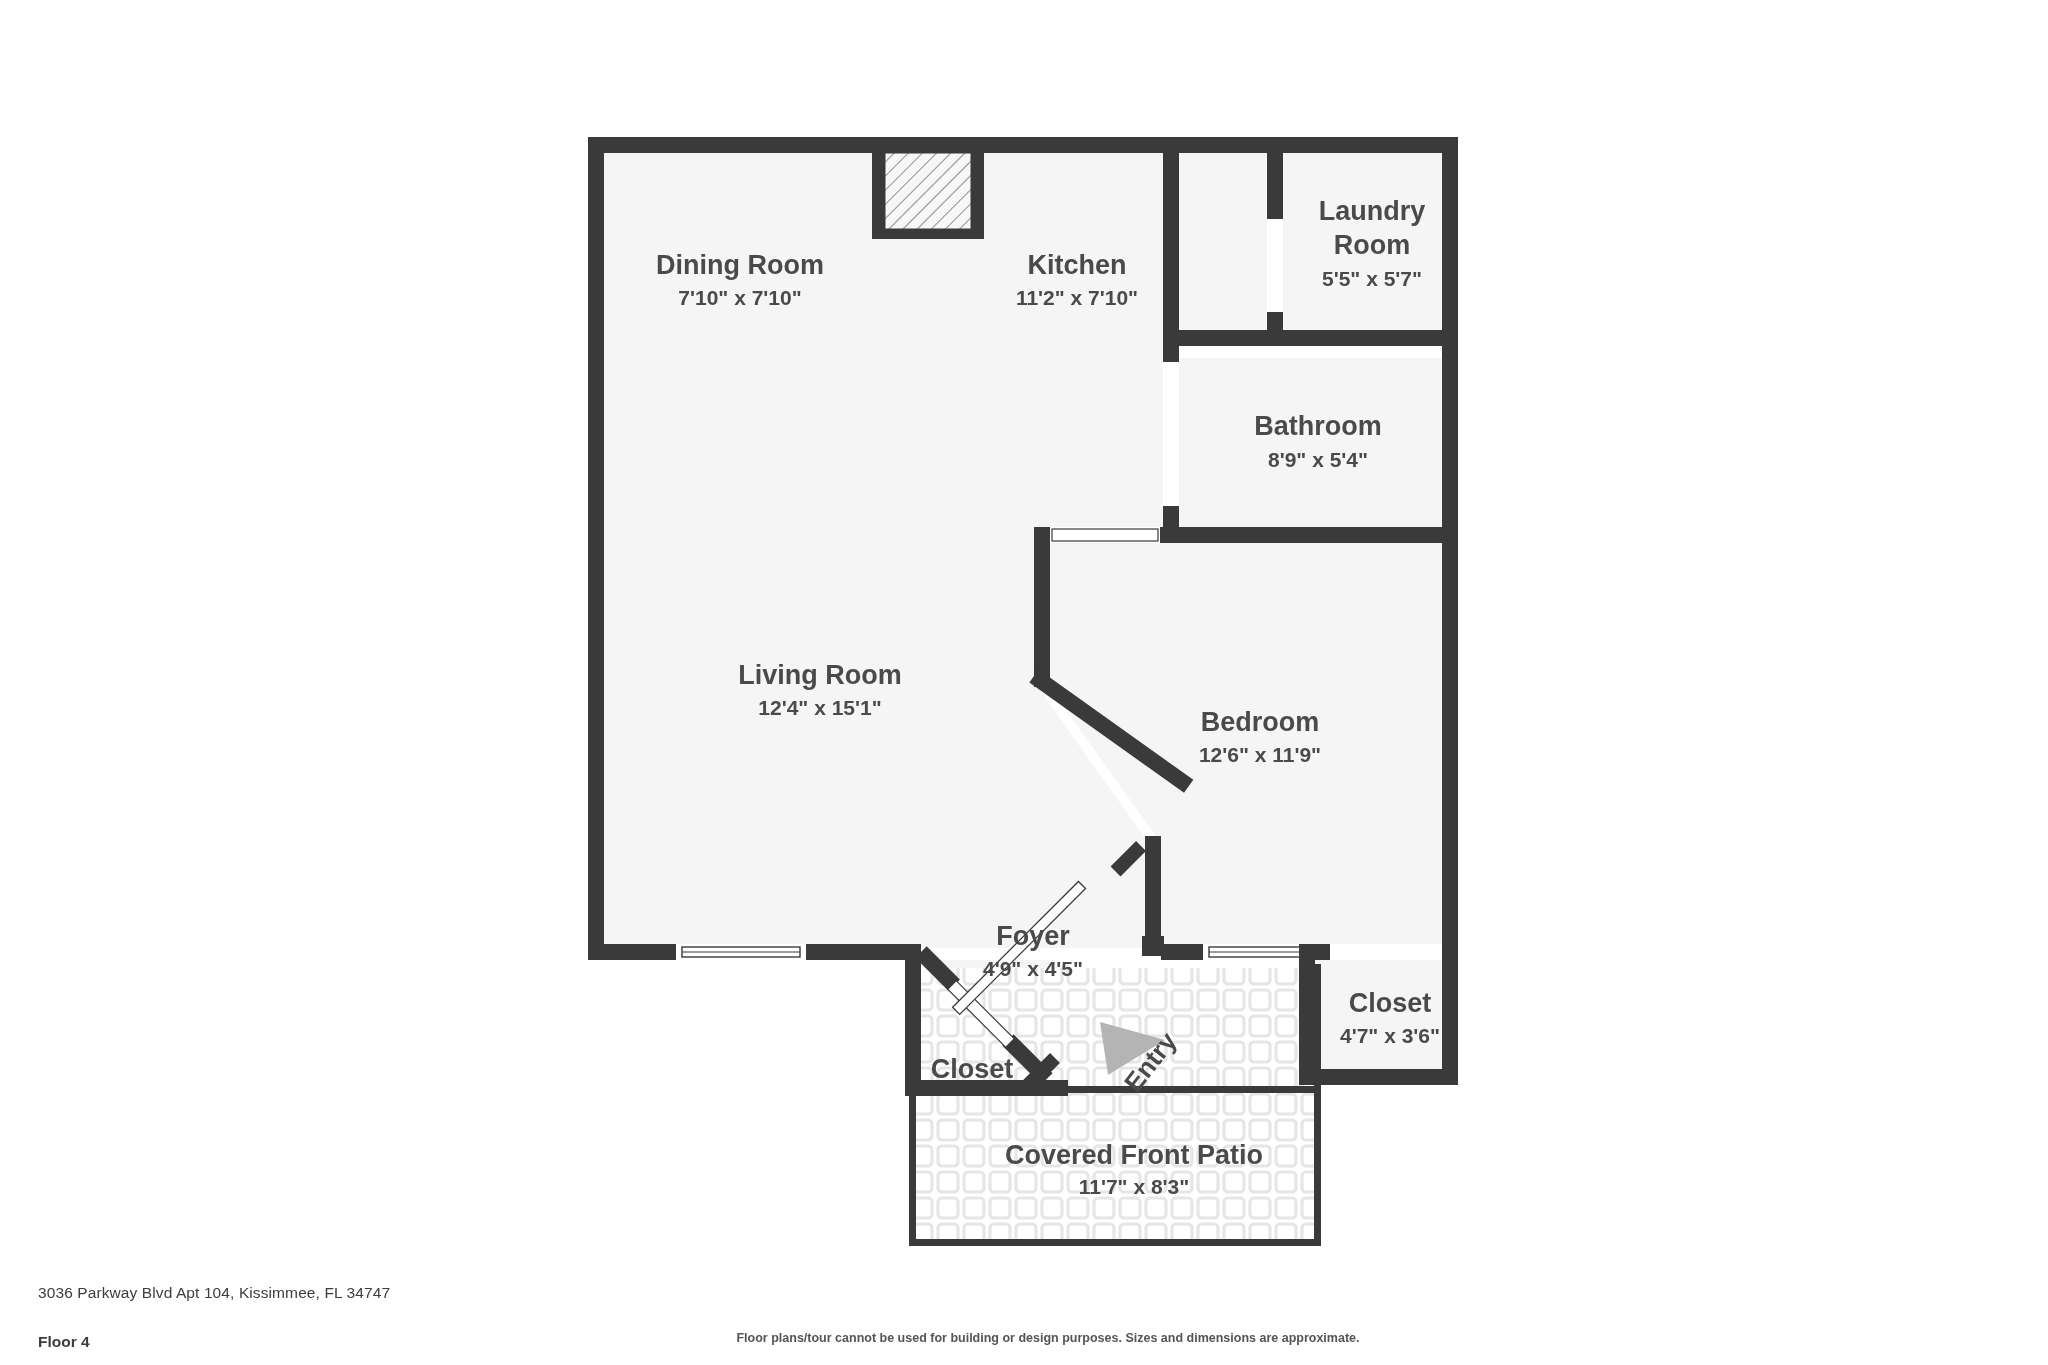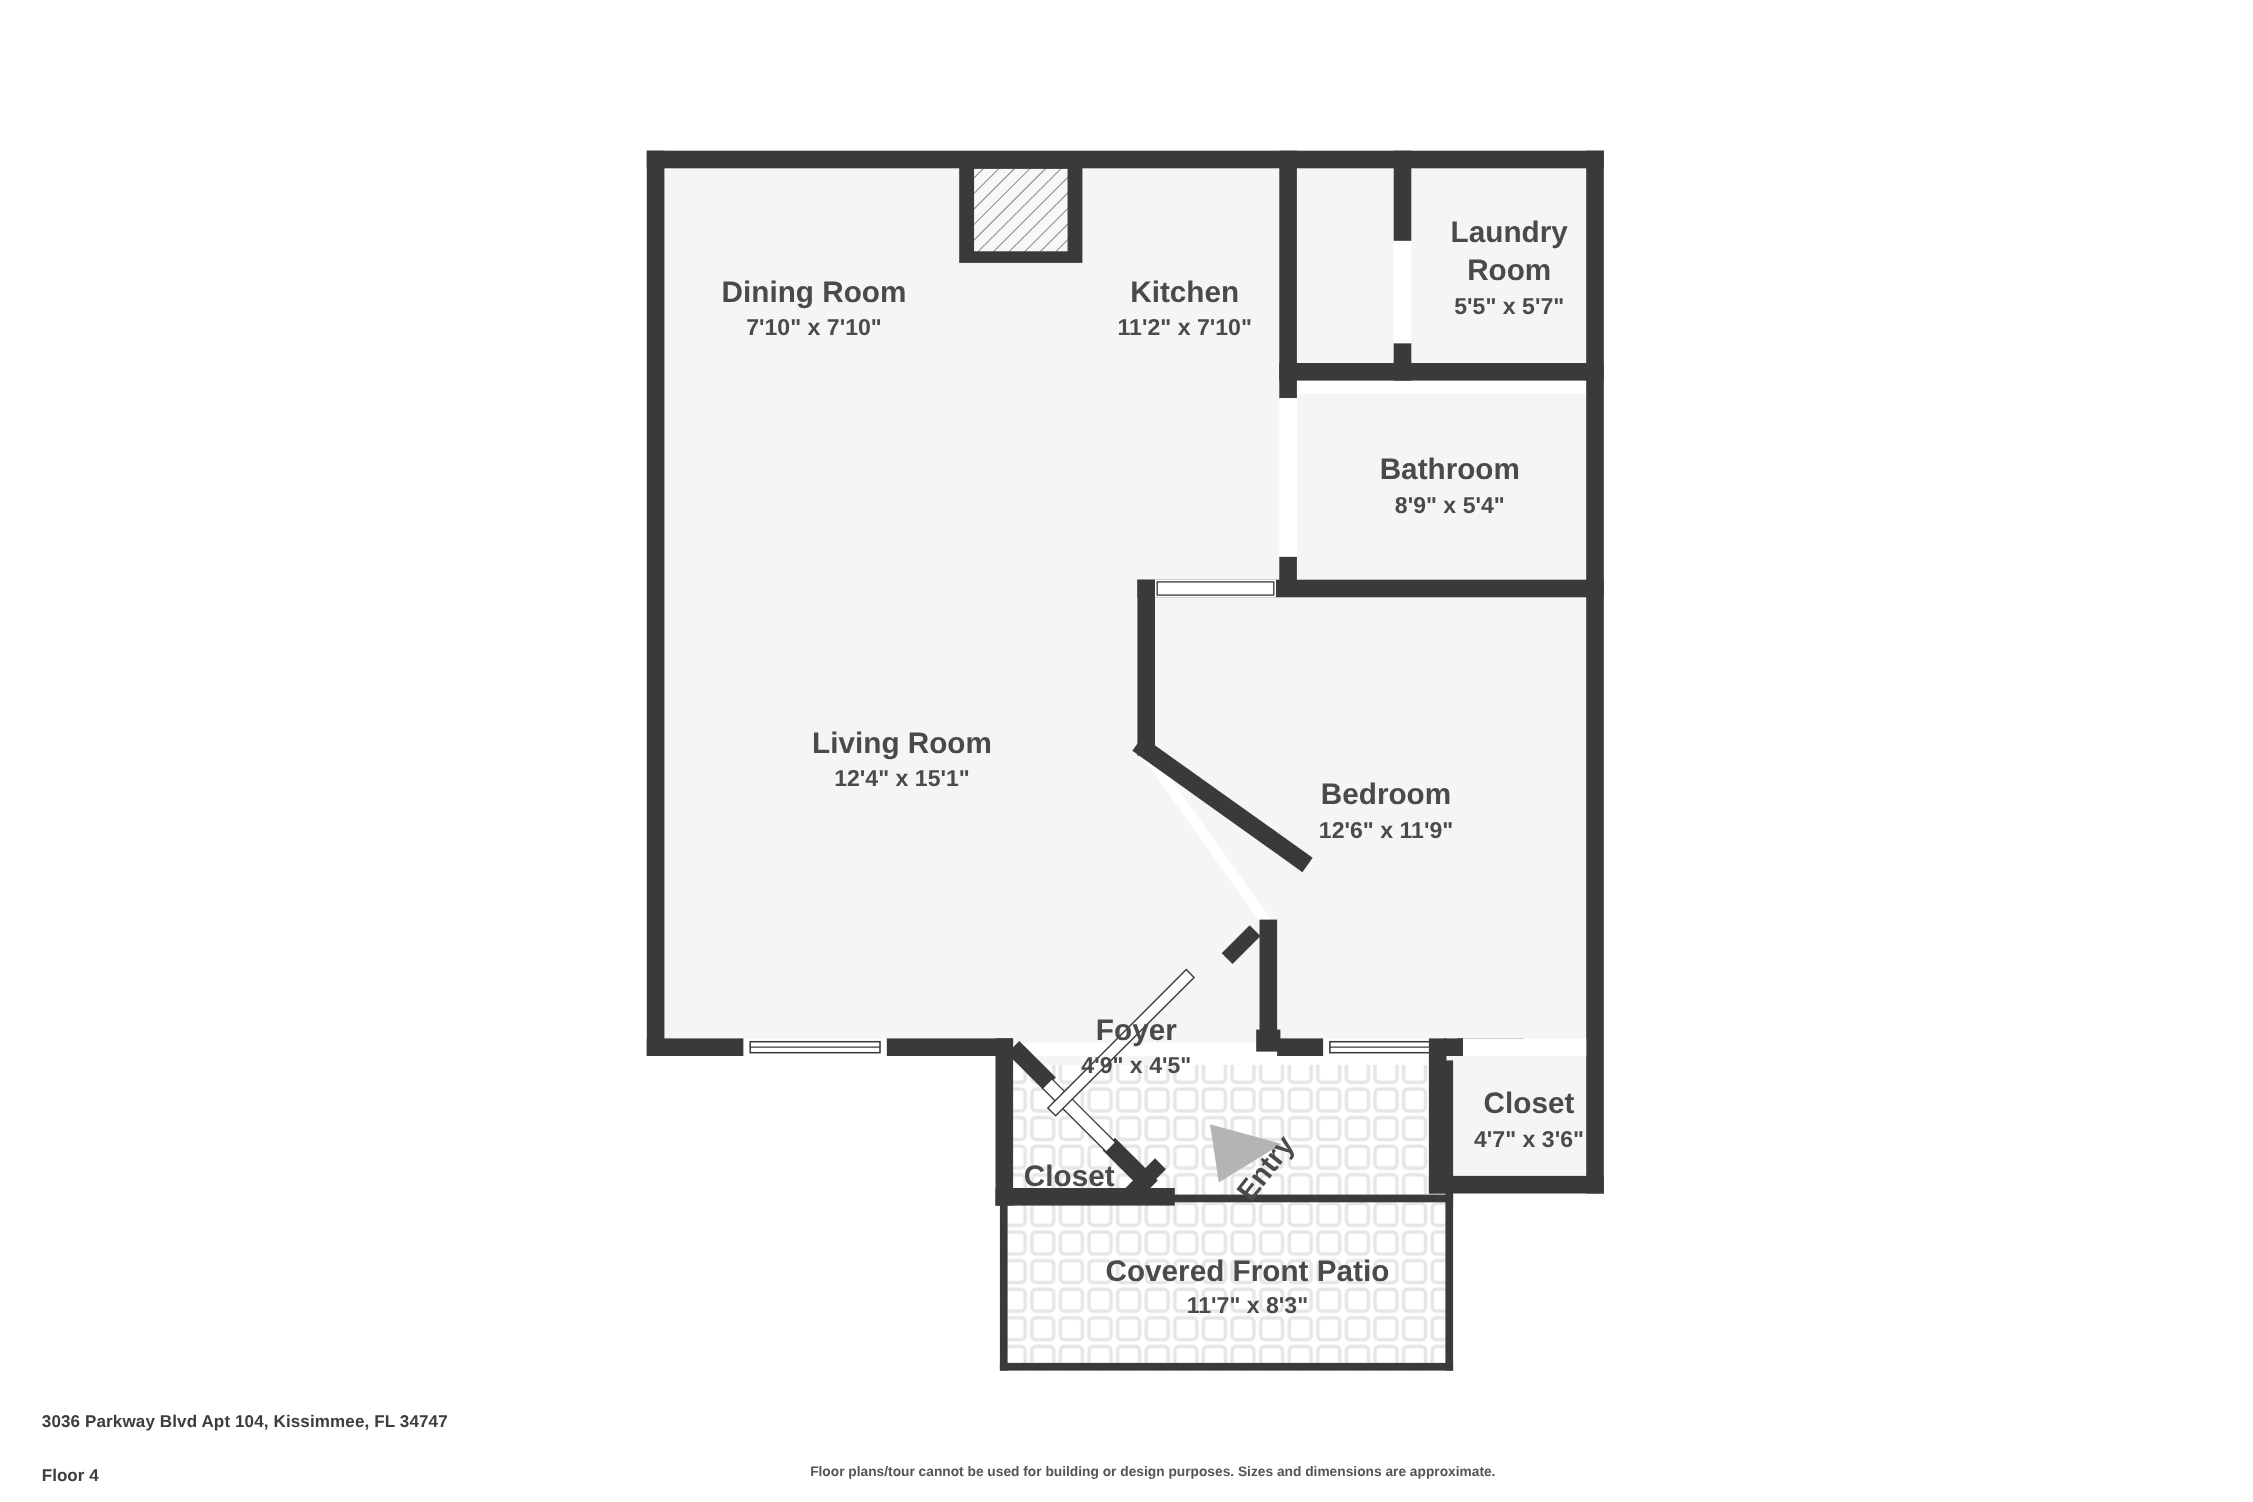--- a/index.html
+++ b/index.html
@@ -49,21 +49,21 @@
     font-size: 26px;
     fill: #4a4a4a;
     text-anchor: middle;
     dominant-baseline: middle;
   }
   .footer-address {
     position: absolute;
     left: 38px;
     top: 1284px;
     font-family: "Liberation Sans", sans-serif;
-    font-weight: bold;
+    font-weight: normal;
     font-size: 15.5px;
     color: #3d3d3d;
     letter-spacing: 0.1px;
     white-space: nowrap;
   }
   .footer-floor {
     position: absolute;
     left: 38px;
     top: 1333px;
     font-family: "Liberation Sans", sans-serif;

